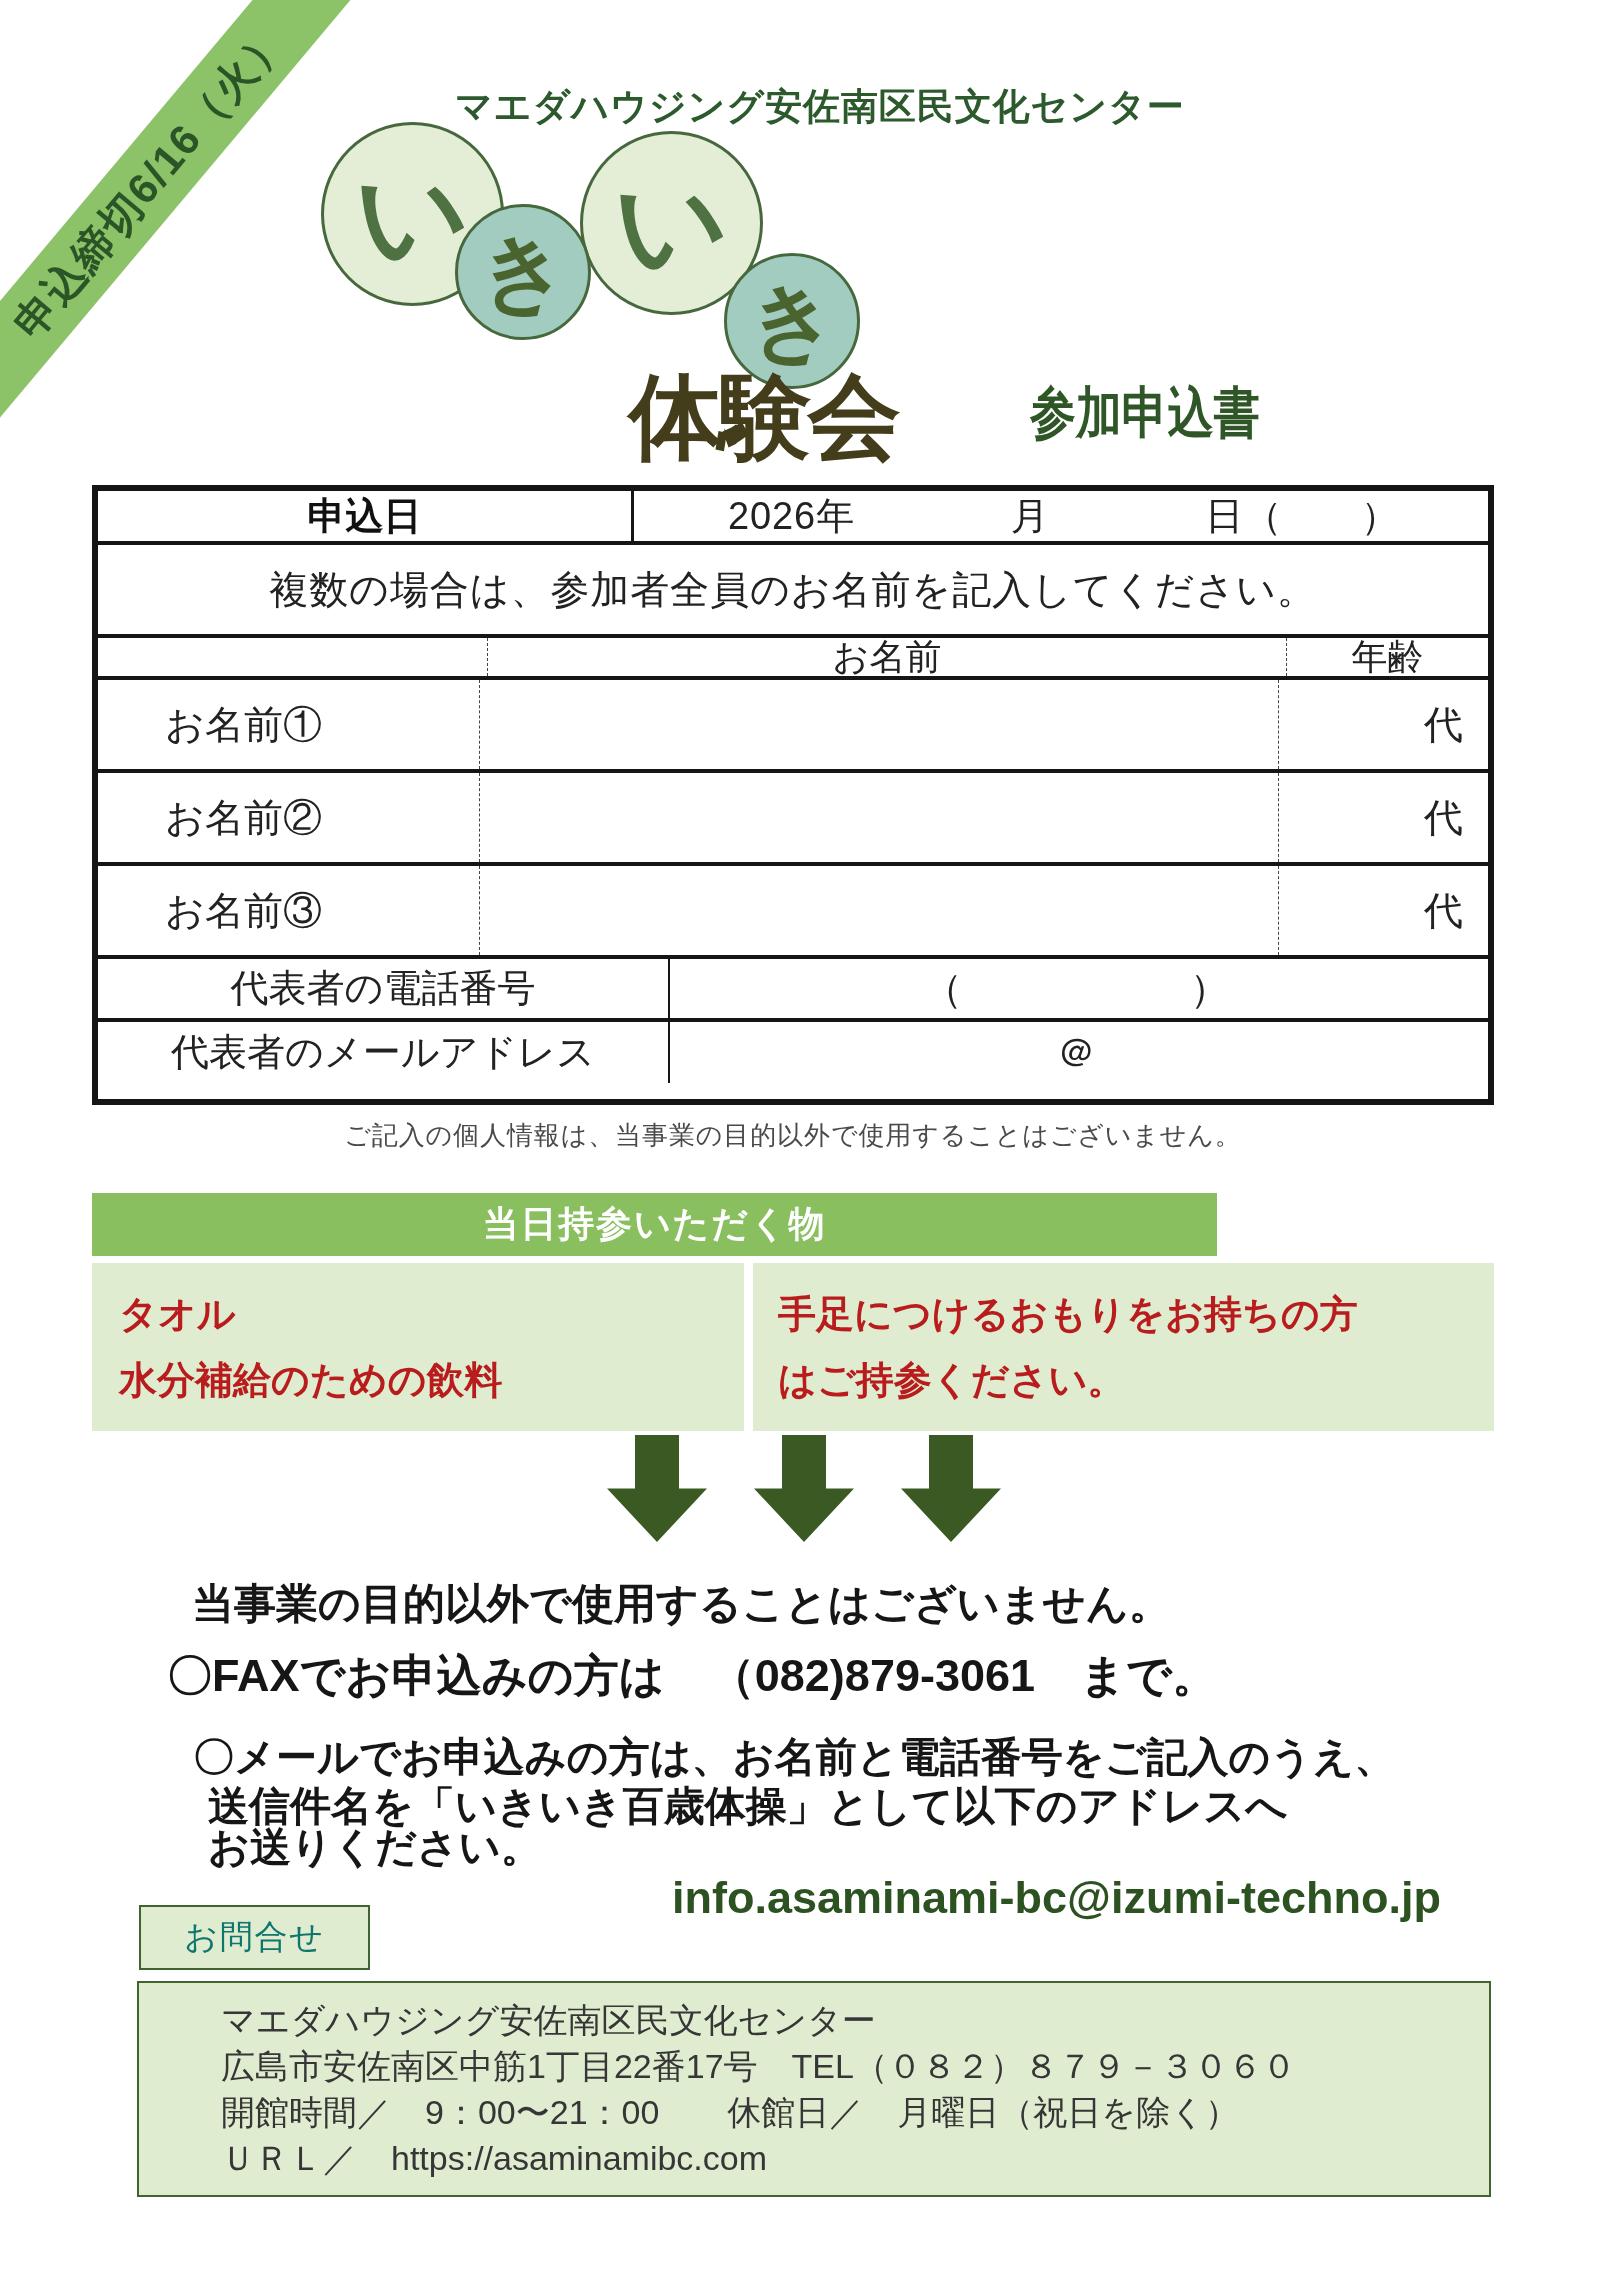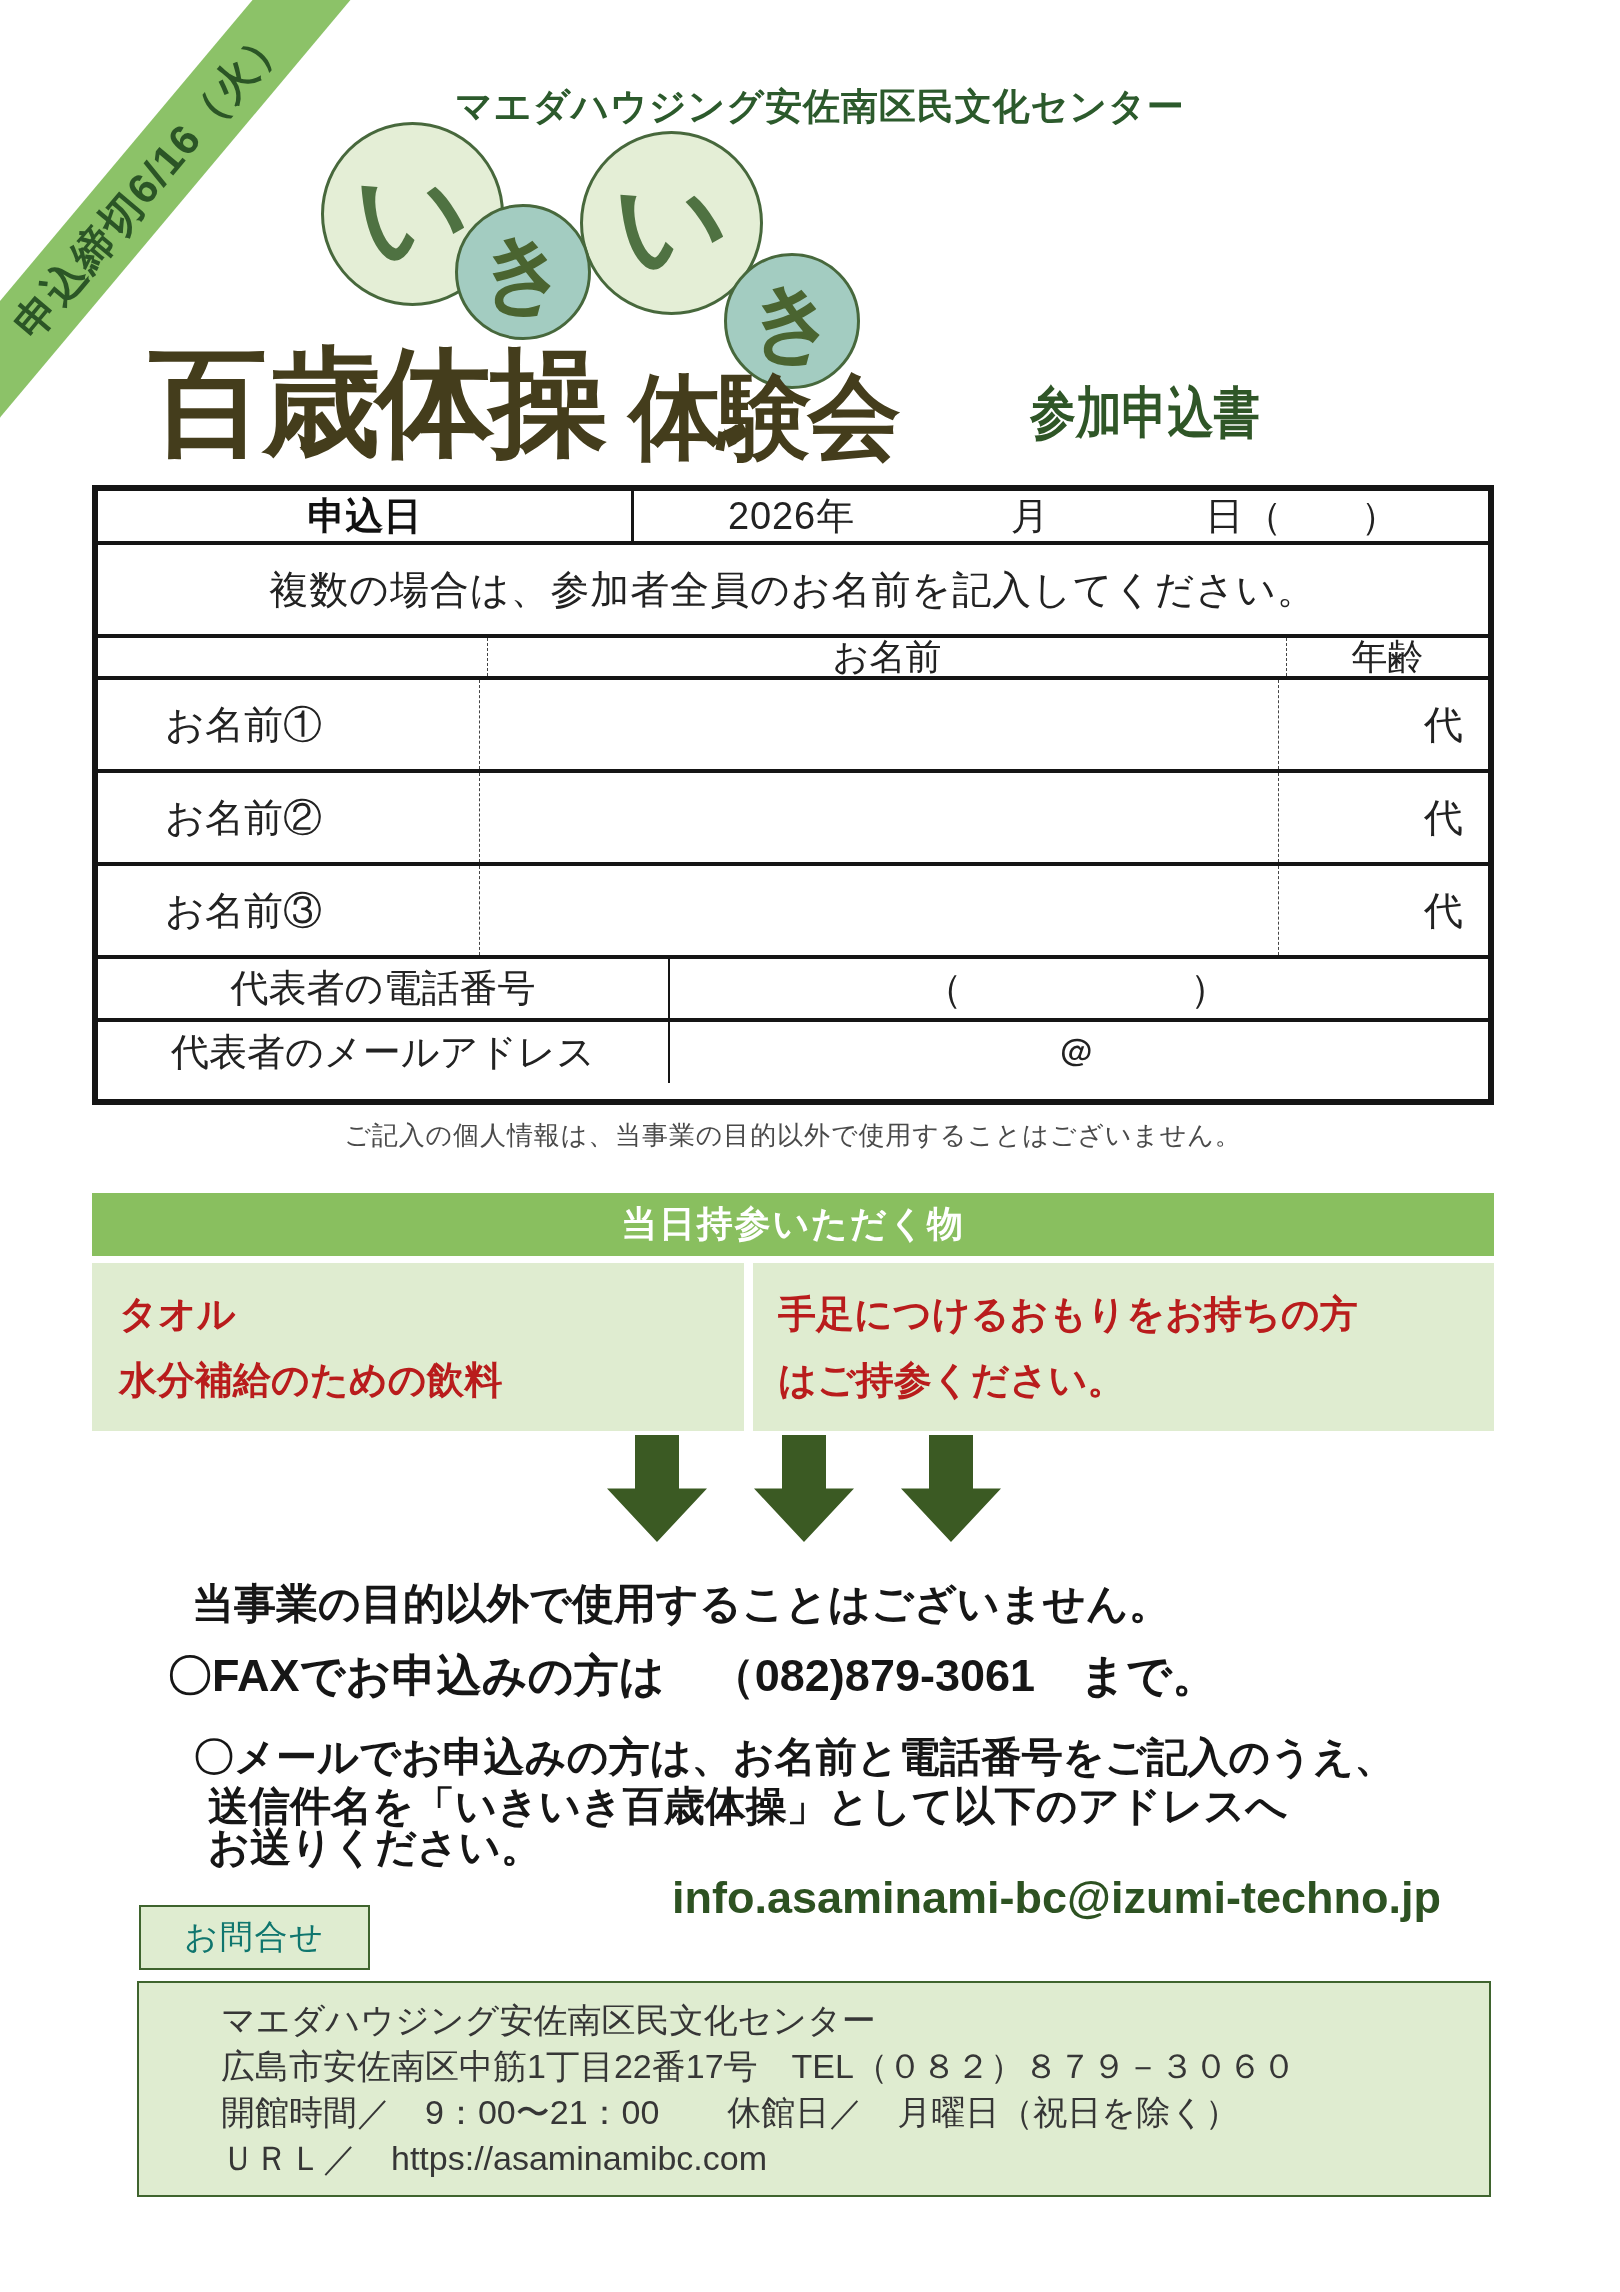--- a/index.html
+++ b/index.html
@@ -45,21 +45,21 @@
   .c-d2 { width:799px; border-right:1.8px dashed #444; justify-content:center; font-size:36px; color:#222; }
   .c-d3 { flex:1; justify-content:center; font-size:36px; color:#222; }
   .c-name-label { width:382px; border-right:1.8px dashed #444; padding-left:67px; font-size:39px; color:#222; }
   .c-name-input { width:799px; border-right:1.8px dashed #444; }
   .c-age { flex:1; justify-content:flex-end; padding-right:25px; font-size:39px; color:#222; }
   .c-rep-label { width:572px; border-right:2.7px solid #151515; justify-content:center; font-size:38px; color:#222; }
   .c-rep-value { flex:1; justify-content:center; font-size:39px; color:#222; letter-spacing:5.4px; }
   
   .privacy { position:absolute; left:92px; top:1118px; width:1402px; text-align:center; font-size:26px; color:#4a4a4a; letter-spacing:0.9px; }
   
-  .bring-bar { position:absolute; left:92px; top:1193px; width:1402px; height:63px; background:#89bf5f;
+  .bring-bar { position:absolute; left:92px; top:1193px; width:1125px; height:63px; background:#89bf5f;
     display:flex; align-items:center; justify-content:center; font-size:36px; font-weight:700; color:#ffffff; letter-spacing:1.8px; }
   .bring-left  { position:absolute; left:92px; top:1263px; width:652px; height:168px; background:#dfecd0; box-sizing:border-box; padding:18px 0 0 27px; }
   .bring-right { position:absolute; left:753px; top:1263px; width:741px; height:168px; background:#dfecd0; box-sizing:border-box; padding:18px 0 0 25px; }
   .bring-line { font-size:38px; font-weight:700; color:#b91c1c; line-height:66px; white-space:nowrap; }
   
   .arrows { position:absolute; left:607px; top:1435px; display:flex; gap:47px; }
   .arrow { width:100px; height:107px; background:#3b5a23;
     clip-path:polygon(28% 0, 72% 0, 72% 50%, 100% 50%, 50% 100%, 0 50%, 28% 50%); }
   
   .s-line { position:absolute; font-weight:700; color:#161616; white-space:nowrap; }
@@ -94,21 +94,20 @@
   <div class="circle c-pale c-i2">
     <span class="glyph-i">い</span>
   </div>
   <div class="circle c-teal c-k1">
     <span class="glyph-k">き</span>
   </div>
   <div class="circle c-teal c-k2">
     <span class="glyph-k">き</span>
   </div>
 
-  <div class="title-main">百歳体操</div>
   <div class="title-sub">体験会</div>
   <div class="title-right">参加申込書</div>
 
   <div class="apptable">
     <div class="trow r1">
       <div class="tcell c-apply-label">申込日</div>
       <div class="tcell c-apply-value">2026年　　　　月　　　　日（　　）</div>
     </div>
     <div class="trow r2">
       <div class="tcell c-span">複数の場合は、参加者全員のお名前を記入してください。</div>

